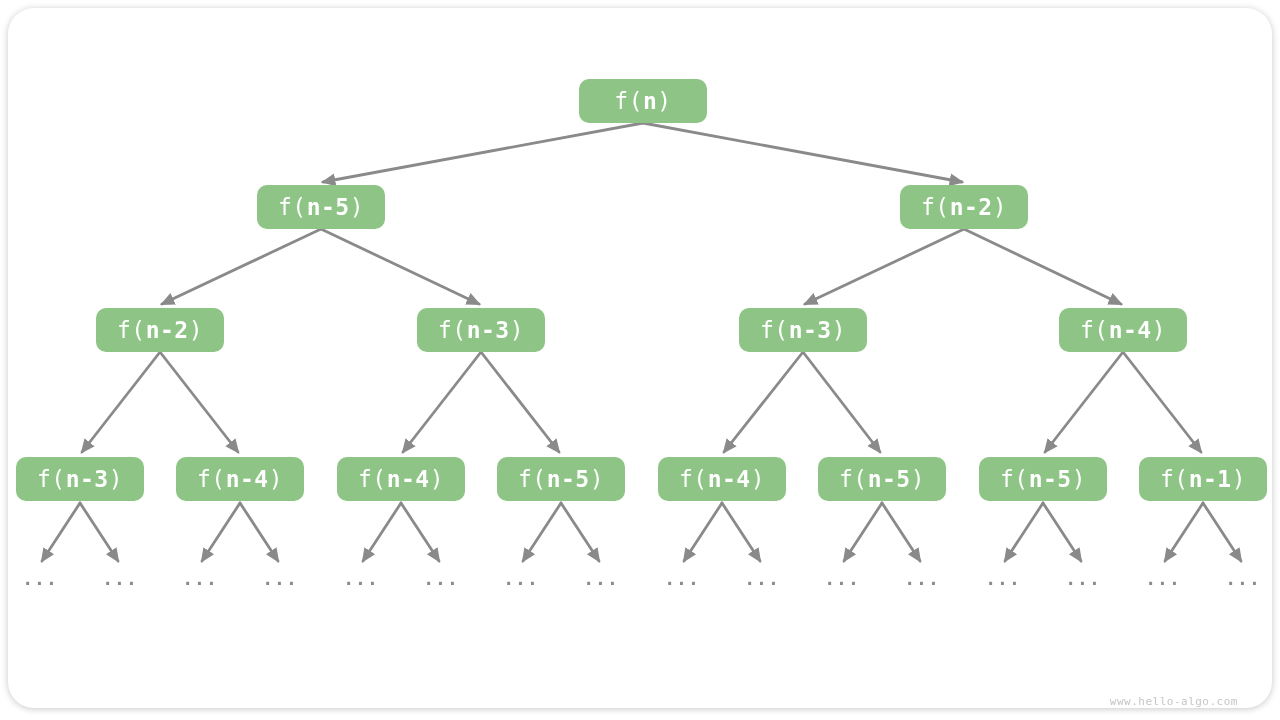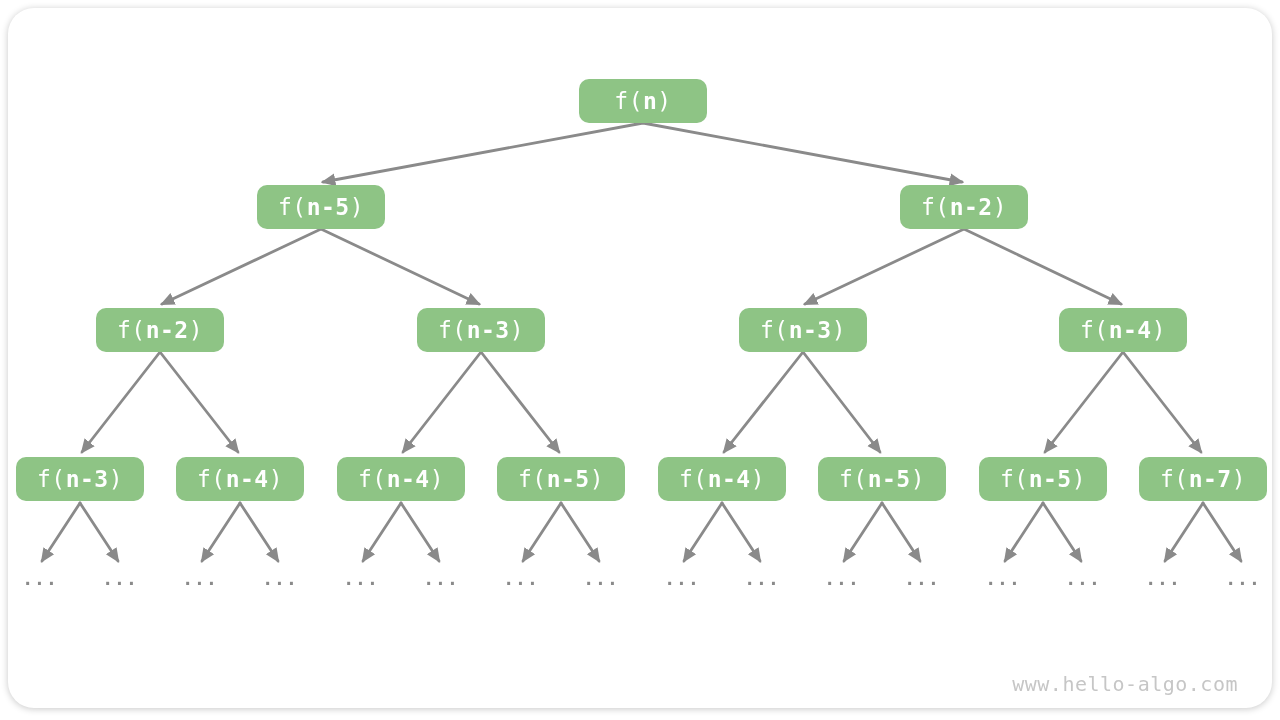--- a/index.html
+++ b/index.html
@@ -8,21 +8,21 @@
     border-radius:26px;box-shadow:0 1px 7px rgba(0,0,0,0.22);}
   .layer{position:absolute;left:0;top:0;width:1280px;height:720px;}
   svg.edges{position:absolute;left:0;top:0;pointer-events:none;}
   .node{position:absolute;width:128px;height:44px;background:#8EC485;border-radius:10px;
     color:#ffffff;display:flex;align-items:center;justify-content:center;
     font-size:23px;letter-spacing:0.5px;}
   .node b{font-weight:700;}
   .node span{font-weight:400;}
   .dots{position:absolute;width:48px;top:566px;text-align:center;color:#8A8A8A;
     font-size:18px;font-weight:700;letter-spacing:1px;line-height:26px;}
-  .watermark{position:absolute;right:42px;bottom:24px;color:#C6C6C6;font-size:20px;
+  .watermark{position:absolute;right:42px;bottom:12px;color:#C6C6C6;font-size:11px;
     letter-spacing:0.5px;}
 </style>
 </head>
 <body>
 
 <div class="card"></div>
 
 <div class="layer">
 
   <svg class="edges" width="1280" height="720" viewBox="0 0 1280 720">
@@ -136,21 +136,21 @@
       <b>n-5</b>
       <span>)</span>
     </div>
   <div class="node" style="left:979px;top:457px">
       <span>f(</span>
       <b>n-5</b>
       <span>)</span>
     </div>
   <div class="node" style="left:1139px;top:457px">
       <span>f(</span>
-      <b>n-7</b>
+      <b>n-1</b>
       <span>)</span>
     </div>
 
   <div class="dots" style="left:16px">...</div>
   <div class="dots" style="left:96px">...</div>
   <div class="dots" style="left:176px">...</div>
   <div class="dots" style="left:256px">...</div>
   <div class="dots" style="left:337px">...</div>
   <div class="dots" style="left:417px">...</div>
   <div class="dots" style="left:497px">...</div>

